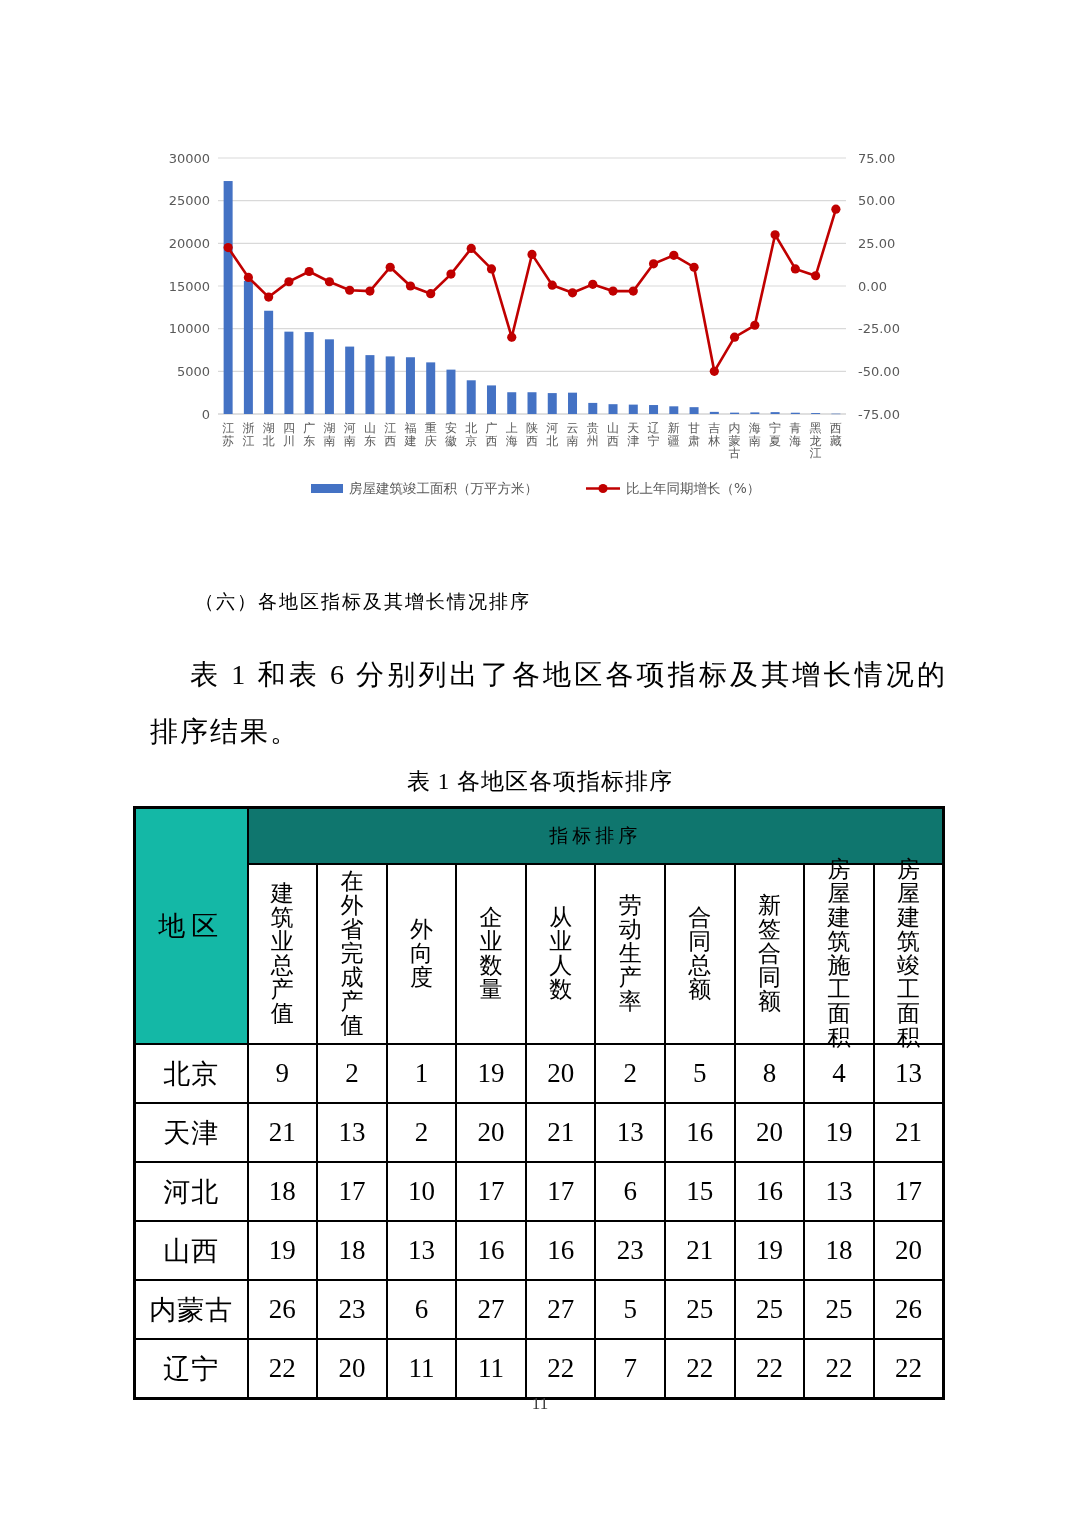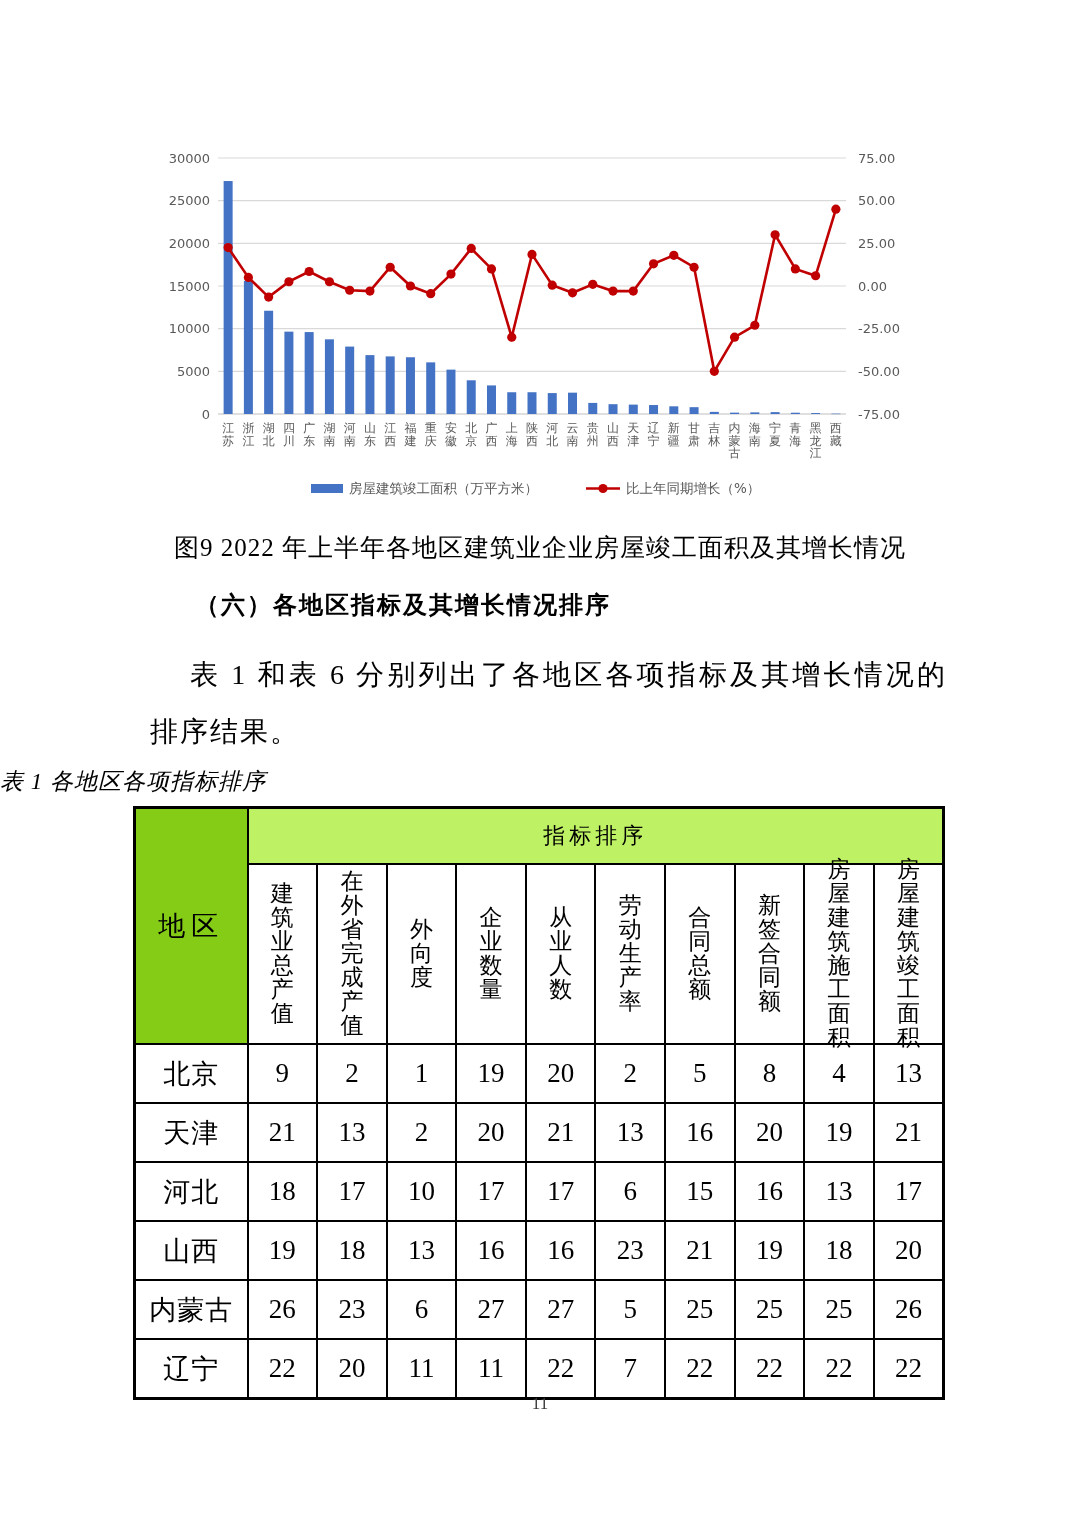--- a/index.html
+++ b/index.html
@@ -10,33 +10,33 @@
   .chart-wrap { position:absolute; left:156px; top:142px; width:760px; height:376px; }
   .chart-wrap svg { font-family:"DejaVu Sans","Liberation Sans",sans-serif; }
   .axis-label { font-size:13px; fill:#595959; }
   .cat-label { font-size:12px; fill:#595959; }
   .legend-label { font-size:13.5px; fill:#595959; }
 
   
   .fig-caption { position:absolute; left:0; top:531px; width:1080px; text-align:center;
                  font-size:25px; letter-spacing:1px; }
   .section-heading { position:absolute; left:135px; top:589px; width:810px;
-                     font-size:24px; font-weight:bold; padding-left:60px; letter-spacing:2px; }
+                     font-size:19px; font-weight:normal; padding-left:60px; letter-spacing:2px; }
   .paragraph { position:absolute; left:150px; top:646px; width:797px; font-size:28px;
                line-height:57px; text-indent:40px; text-align:justify; letter-spacing:2px; }
-  .table-title { position:absolute; left:0; top:766px; width:1080px; 
-                 font-size:23px; letter-spacing:1px;font-style:italic; }
+  .table-title { position:absolute; left:0; top:766px; width:1080px; text-align:center;
+                 font-size:23px; letter-spacing:1px; }
 
   
   .rank-table { position:absolute; left:133px; top:806px; width:812px;
                 border-collapse:collapse; table-layout:fixed; border:3px solid #000; }
   .rank-table th, .rank-table td { border:2px solid #000; text-align:center; vertical-align:middle;
                 font-weight:normal; padding:0; }
-  .group-th { height:54px; font-size:22px; letter-spacing:4px; background:#bef264; }
-  .region-th { background:#84cc16; font-size:27px; letter-spacing:6px; }
+  .group-th { height:54px; font-size:19px; letter-spacing:4px; background:#0f766e; }
+  .region-th { background:#14b8a6; font-size:27px; letter-spacing:6px; }
   .vert-th { position:relative; height:178px; background:#fff; }
   .vert-th .vert { position:absolute; left:50%; top:50%; transform:translate(-50%,-50%);
                    font-size:23px; line-height:24px; white-space:nowrap; }
   .rank-table tbody td, .rank-table tbody th { height:57px; font-size:27px; }
   .region-cell { letter-spacing:1px; }
 
   .page-number { position:absolute; left:0; top:1394px; width:1080px; text-align:center;
                  font-size:17px; color:#3a3a3a; }
 </style>
 </head>
@@ -176,21 +176,20 @@
         <g>
           <rect x="155" y="342" width="32" height="9" fill="#4472C4"></rect>
           <text x="193" y="351" class="legend-label">房屋建筑竣工面积（万平方米）</text>
           <line x1="430" y1="346.5" x2="464" y2="346.5" stroke="#C00000" stroke-width="2.6"></line>
           <circle cx="447" cy="346.5" r="4.6" fill="#C00000"></circle>
           <text x="470" y="351" class="legend-label">比上年同期增长（%）</text>
         </g>
       </svg>
   </div>
 
-  <div class="fig-caption">图9 2022 年上半年各地区建筑业企业房屋竣工面积及其增长情况</div>
 
   <div class="section-heading">（六）各地区指标及其增长情况排序</div>
 
   <div class="paragraph">表 1 和表 6 分别列出了各地区各项指标及其增长情况的排序结果。</div>
 
   <div class="table-title">表 1 各地区各项指标排序</div>
 
   <table class="rank-table">
     <colgroup>
       <col style="width:113px">

